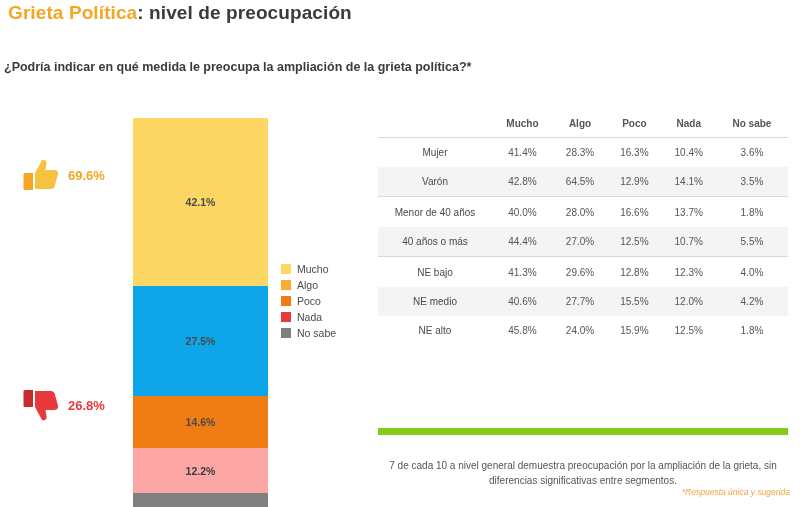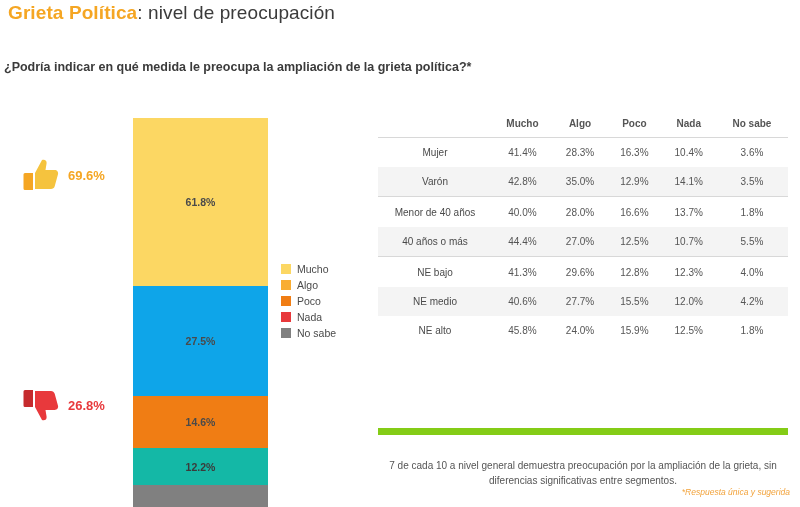--- a/index.html
+++ b/index.html
@@ -17,21 +17,21 @@
   }
   .title {
     position: absolute;
     left: 8px;
     top: 2px;
     font-size: 19px;
     font-weight: bold;
     letter-spacing: 0.1px;
   }
   .title .accent { color: #f5a623; }
-  .title .rest { color: #3b3b3b; font-weight: normal; }
+  .title .rest { color: #3b3b3b; font-weight: bold; }
 
   .question {
     position: absolute;
     left: 4px;
     top: 60px;
     font-size: 12.5px;
     font-weight: bold;
     color: #3b3b3b;
   }
 
@@ -49,21 +49,21 @@
     justify-content: center;
   }
   .seg span {
     font-size: 10.5px;
     font-weight: bold;
     color: #4a4a4a;
   }
   .seg.s-mucho { height: 168px; background: #fcd763; }
   .seg.s-algo  { height: 110px; background: #0ea5e9; }
   .seg.s-poco  { height: 52px;  background: #f07d14; }
-  .seg.s-nada  { height: 37px;  background: #14b8a6; }
+  .seg.s-nada  { height: 45px;  background: #fca5a5; }
   .seg.s-nosabe{ height: 23px;  background: #808080; }
   .seg.s-nada span { color: #3b3b3b; }
 
   
   .legend {
     position: absolute;
     left: 281px;
     top: 261px;
     font-size: 10.5px;
     color: #4a4a4a;
@@ -175,21 +175,21 @@
 <div class="thumb-block thumb-down">
   <svg width="40" height="40" viewBox="0 0 40 40">
     <path d="M3 5 h8 v17 H3 a1.5 1.5 0 0 1 -1.5 -1.5 V6.5 A1.5 1.5 0 0 1 3 5 Z" fill="#c62b2e"></path>
     <path d="M13 22 L20 35 c2.5 1 5 -0.5 4.6 -3.3 L23.5 25 h9.2 c2.3 0 3.9 -2.1 3.3 -4.2 l-3.3 -12 C32.25 7.1 30.7 6 29 6 H13 Z" fill="#e8393c"></path>
   </svg>
   <span class="thumb-pct pct-down">26.8%</span>
 </div>
 
 <div class="bar">
   <div class="seg s-mucho">
-      <span>61.8%</span>
+      <span>42.1%</span>
     </div>
   <div class="seg s-algo">
       <span>27.5%</span>
     </div>
   <div class="seg s-poco">
       <span>14.6%</span>
     </div>
   <div class="seg s-nada">
       <span>12.2%</span>
     </div>
@@ -236,21 +236,21 @@
         <td class="rowlabel">Mujer</td>
         <td>41.4%</td>
         <td>28.3%</td>
         <td>16.3%</td>
         <td>10.4%</td>
         <td>3.6%</td>
       </tr>
       <tr class="shade">
         <td class="rowlabel">Varón</td>
         <td>42.8%</td>
-        <td>35.0%</td>
+        <td>64.5%</td>
         <td>12.9%</td>
         <td>14.1%</td>
         <td>3.5%</td>
       </tr>
       <tr class="sep grouptop">
         <td class="rowlabel">Menor de 40 años</td>
         <td>40.0%</td>
         <td>28.0%</td>
         <td>16.6%</td>
         <td>13.7%</td>

